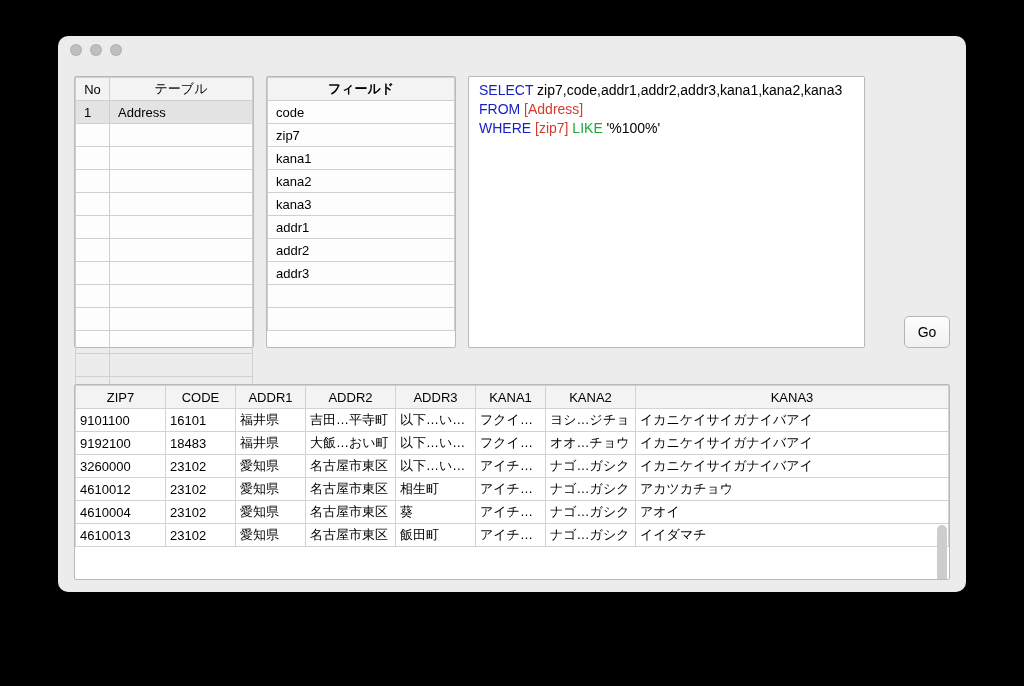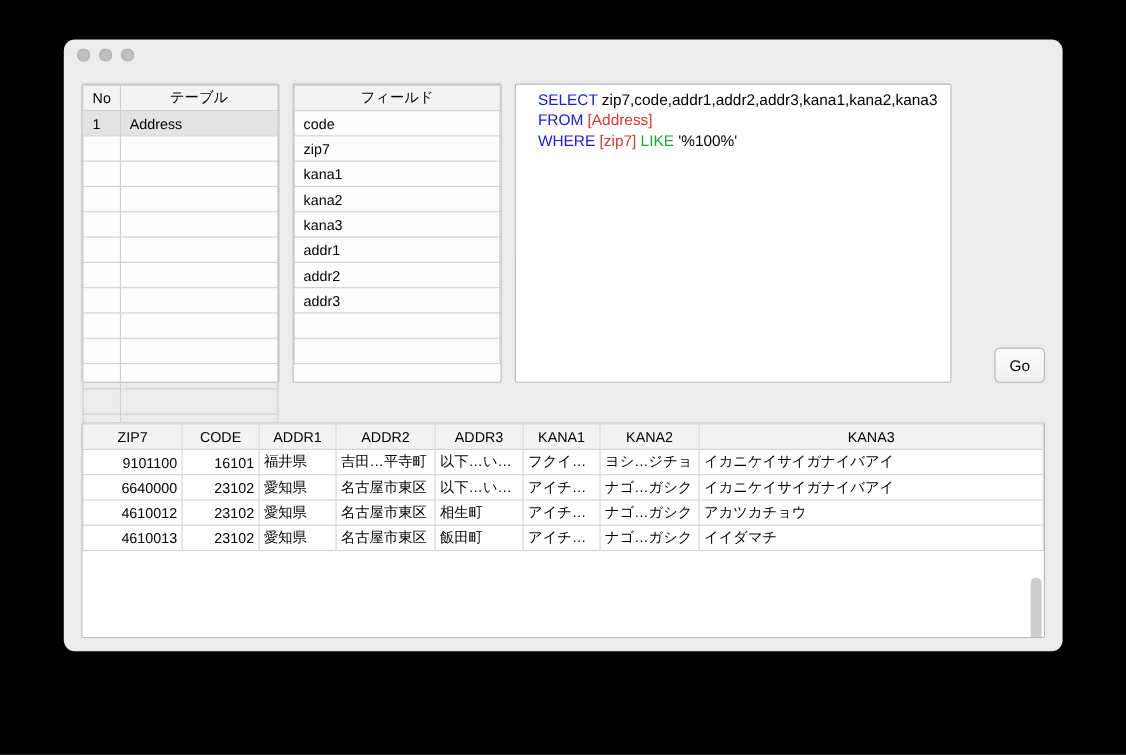--- a/index.html
+++ b/index.html
@@ -84,25 +84,25 @@
     overflow: hidden;
     white-space: nowrap;
     text-overflow: ellipsis;
     font-weight: normal;
   }
   table.grid th {
     background: #f3f3f3;
     text-align: center;
   }
   table.grid tr.sel td { background: #e3e3e3; }
-  .fields-panel table.grid th { text-align:center; }
+  .fields-panel table.grid th { text-align:center;font-weight:bold; }
   .tables-panel col.c1 { width: 34px; }
 
   .sql-text {
-    padding: 4px 20px;
+    padding: 4px 10px;
     font-size: 14px;
     line-height: 1.35;
     white-space: pre;
   }
   .kw-blue  { color: #1a20c8; }
   .kw-red   { color: #d33b2f; }
   .kw-green { color: #1ba83a; }
 
   .results-wrap {
     position: absolute;
@@ -126,21 +126,21 @@
     height: 18px;
     overflow: hidden;
     white-space: nowrap;
     text-overflow: ellipsis;
     font-weight: normal;
   }
   table.results th {
     background: #f3f3f3;
     text-align: center;
   }
-  table.results td.num { text-align: right; }
+  table.results td.num { text-align: left; }
   .vscroll {
     position: absolute;
     right: 2px;
     top: 140px;
     width: 10px;
     height: 60px;
     border-radius: 5px;
     background: #cdcdcd;
   }
 
@@ -321,40 +321,60 @@
                 <td class="num">9101100</td>
                 <td class="num">16101</td>
                 <td>福井県</td>
                 <td>吉田…平寺町</td>
                 <td>以下…い場合</td>
                 <td>フクイケン</td>
                 <td>ヨシ…ジチョ</td>
                 <td>イカニケイサイガナイバアイ</td>
               </tr>
               <tr>
-                <td class="num">6640000</td>
+                <td class="num">9192100</td>
+                <td class="num">18483</td>
+                <td>福井県</td>
+                <td>大飯…おい町</td>
+                <td>以下…い場合</td>
+                <td>フクイケン</td>
+                <td>オオ…チョウ</td>
+                <td>イカニケイサイガナイバアイ</td>
+              </tr>
+              <tr>
+                <td class="num">3260000</td>
                 <td class="num">23102</td>
                 <td>愛知県</td>
                 <td>名古屋市東区</td>
                 <td>以下…い場合</td>
                 <td>アイチケン</td>
                 <td>ナゴ…ガシク</td>
                 <td>イカニケイサイガナイバアイ</td>
               </tr>
               <tr>
                 <td class="num">4610012</td>
                 <td class="num">23102</td>
                 <td>愛知県</td>
                 <td>名古屋市東区</td>
                 <td>相生町</td>
                 <td>アイチケン</td>
                 <td>ナゴ…ガシク</td>
                 <td>アカツカチョウ</td>
               </tr>
               <tr>
+                <td class="num">4610004</td>
+                <td class="num">23102</td>
+                <td>愛知県</td>
+                <td>名古屋市東区</td>
+                <td>葵</td>
+                <td>アイチケン</td>
+                <td>ナゴ…ガシク</td>
+                <td>アオイ</td>
+              </tr>
+              <tr>
                 <td class="num">4610013</td>
                 <td class="num">23102</td>
                 <td>愛知県</td>
                 <td>名古屋市東区</td>
                 <td>飯田町</td>
                 <td>アイチケン</td>
                 <td>ナゴ…ガシク</td>
                 <td>イイダマチ</td>
               </tr>
             </tbody>

